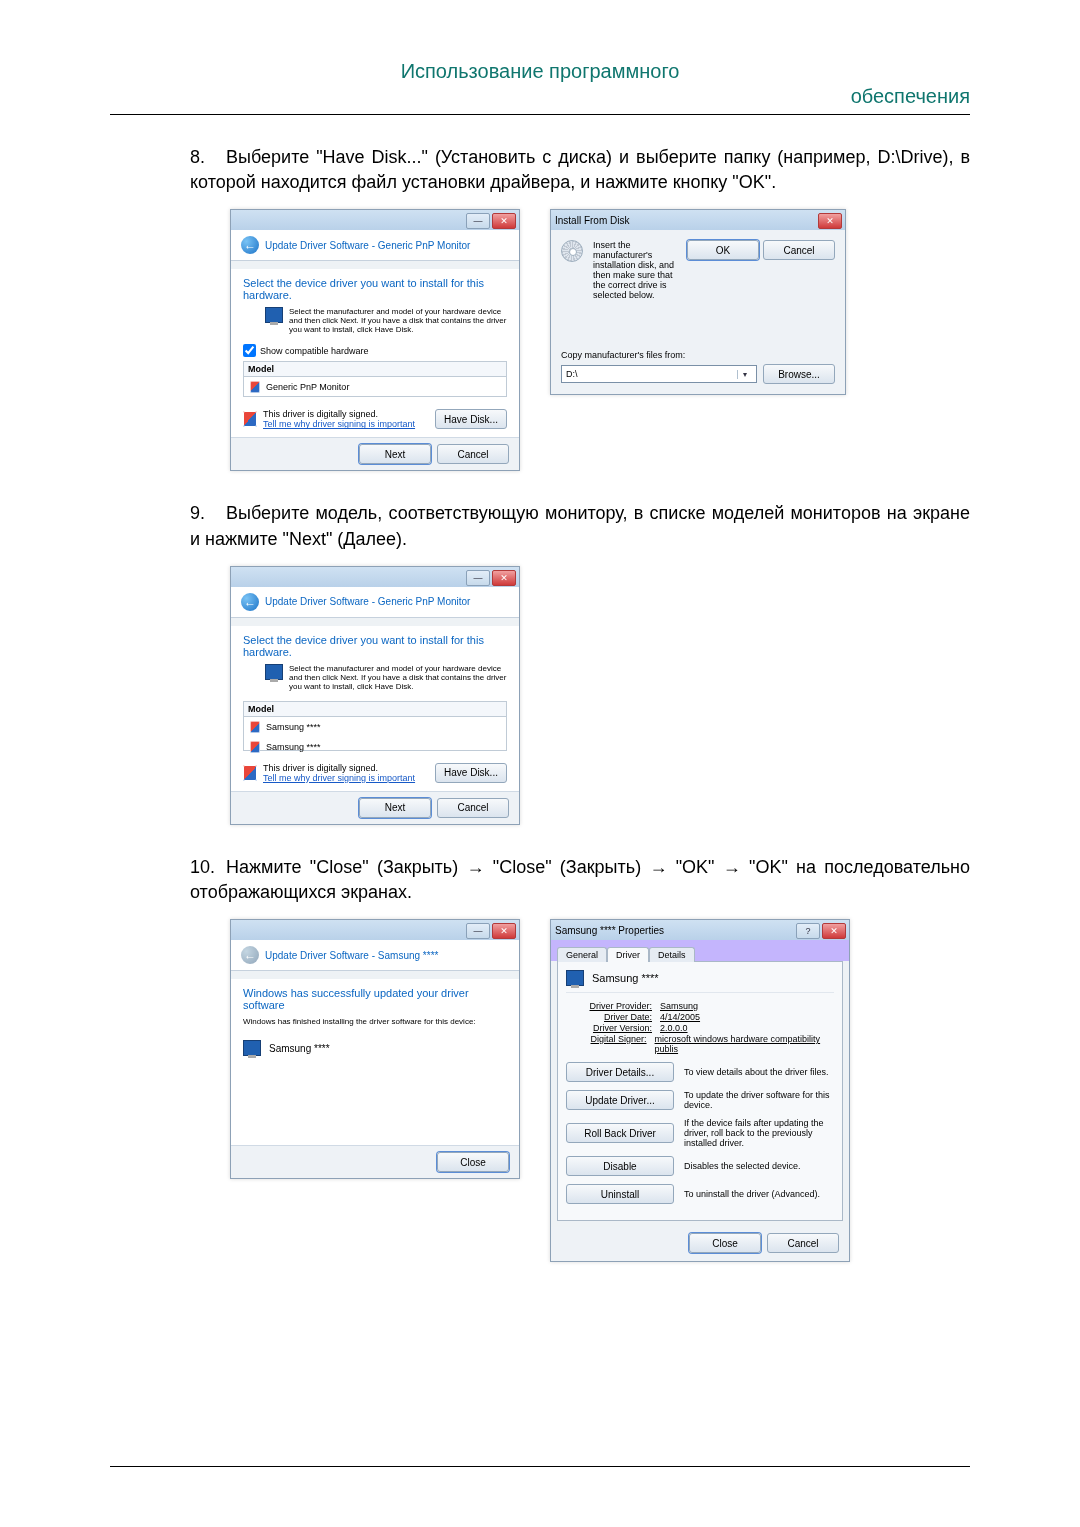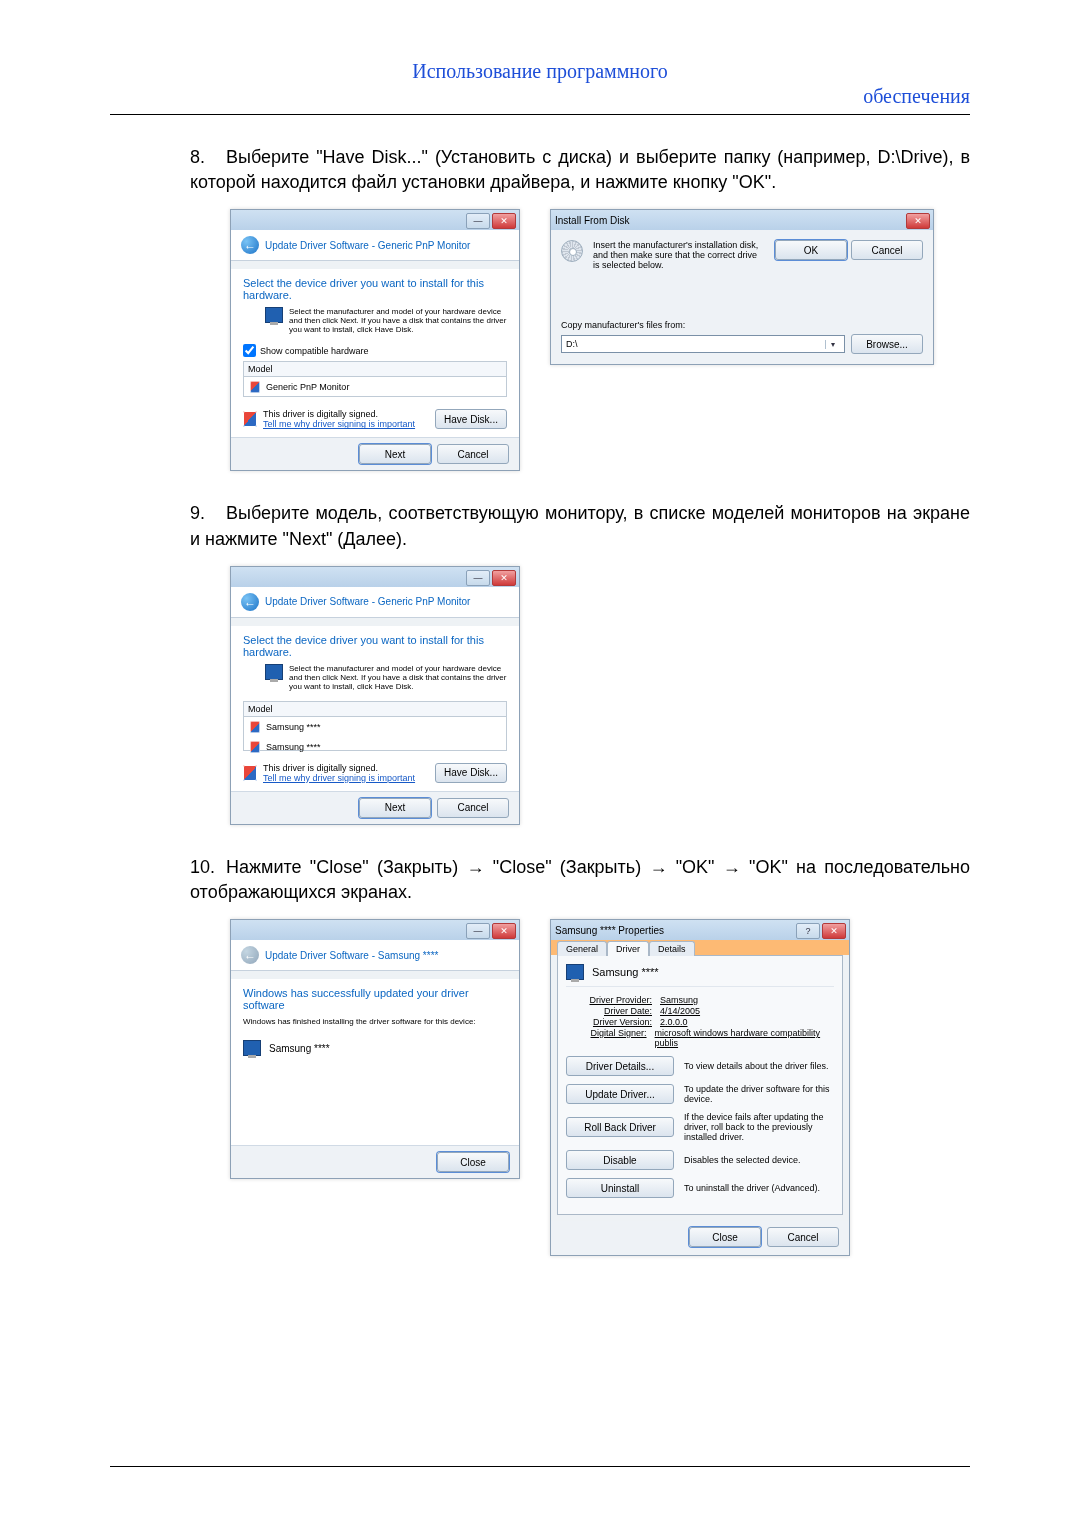--- a/index.html
+++ b/index.html
@@ -13,22 +13,21 @@
     width: 1080px;
     min-height: 1527px;
     margin: 0 auto;
     box-sizing: border-box;
     padding: 60px 110px 40px 110px;
     position: relative;
   }
   .header {
     text-align: center;
     font-size: 20px;
-    color: #1d4ed8;
-    font-family: Liberation Serif, serif;
+    color: #0f766e;
   }
   .header-line2 {
     margin-top: 2px;
     text-align: right;
   }
   .header-rule {
     border: none;
     border-top: 1px solid #000;
     margin: 6px 0 30px 0;
   }
@@ -191,20 +190,21 @@
   }
   .listbox {
     border: 1px solid #c0cbd6;
     background: #fff;
     font-size: 9px;
   }
   .listbox .lb-head {
     border-bottom: 1px solid #c0cbd6;
     padding: 2px 4px;
     background: #f4f7fb;
+    font-weight: bold;
   }
   .listbox .lb-row {
     padding: 2px 4px;
     display: flex;
     align-items: center;
     gap: 4px;
   }
   .signed-row {
     display: flex;
     align-items: center;
@@ -214,21 +214,21 @@
   .wiz-footer {
     background: #eef2f6;
     padding: 6px 10px;
     display: flex;
     justify-content: flex-end;
     gap: 6px;
     border-top: 1px solid #d0dae5;
   }
   
   .ifd {
-    width: 384px;
+    width: 296px;
   }
   .ifd-body {
     background: #eef2f6;
     padding: 10px;
   }
   .ifd-top {
     display: flex;
     gap: 10px;
     align-items: flex-start;
   }
@@ -270,22 +270,23 @@
     font-size: 8px;
     margin-left: auto;
   }
   
   .props {
     width: 300px;
   }
   .tabs {
     display: flex;
     gap: 0;
+    padding-top: 6px;
     padding-left: 6px;
-    background: #fdba74;
+    background: #c4b5fd;
   }
   .tab {
     border: 1px solid #aab8c7;
     border-bottom: none;
     padding: 2px 8px;
     font-size: 9px;
     background: #e6ecf3;
     border-top-left-radius: 3px;
     border-top-right-radius: 3px;
     position: relative;

